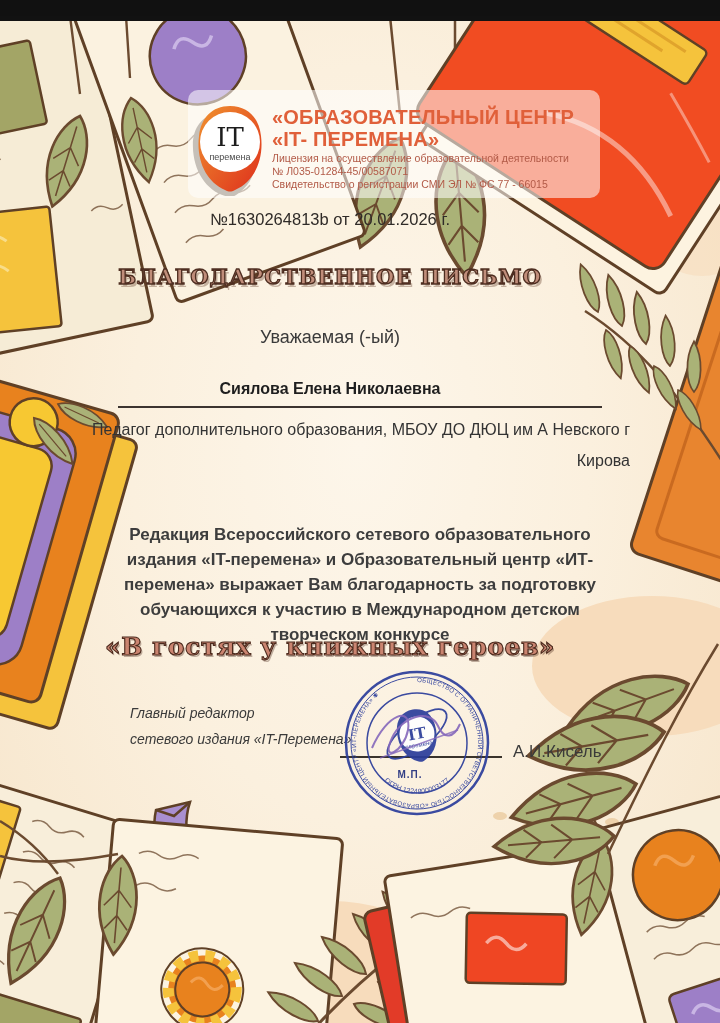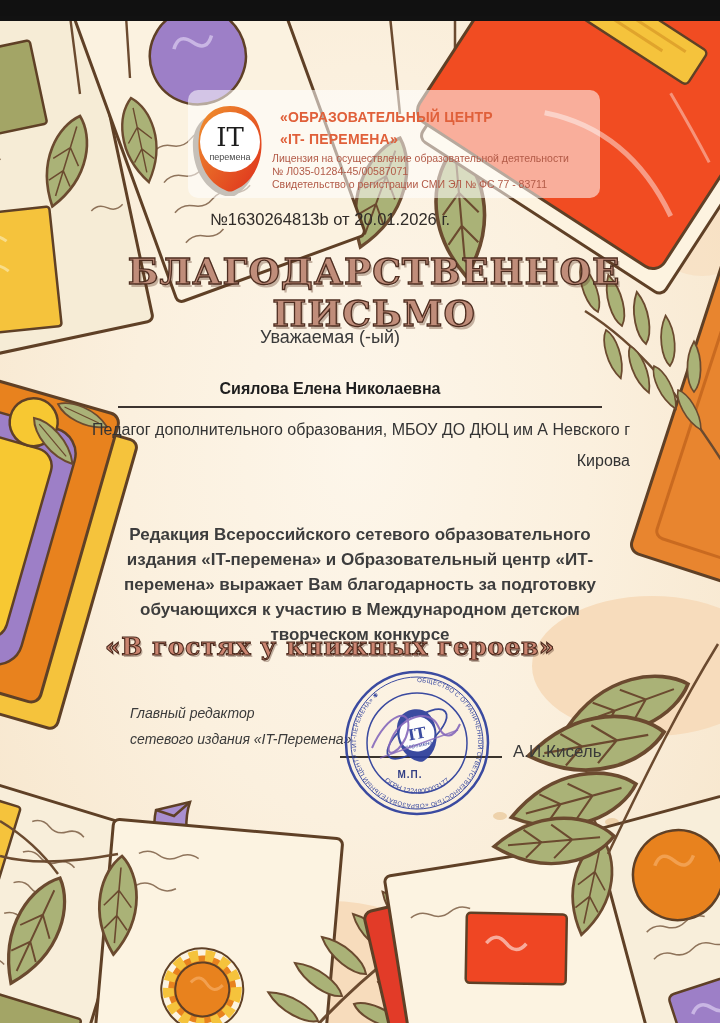--- a/index.html
+++ b/index.html
@@ -9,27 +9,27 @@
     font-family:"Liberation Sans", sans-serif;
   }
   .bar{position:absolute;left:0;width:720px;background:#121212;z-index:9;}
   #bar-top{top:0;height:5px;}
   #bar-bottom{bottom:0;height:3px;}
   #decor{position:absolute;inset:0;z-index:1;}
   .layer{position:absolute;z-index:3;}
   
   #header-panel{left:188px;top:74px;width:412px;height:108px;background:rgba(255,255,255,.55);border-radius:10px;z-index:2;}
   #logo{left:192px;top:80px;width:76px;height:100px;}
-  #org-title{left:280px;top:90px;width:330px;color:#e0603a;font-weight:bold;font-size:14px;line-height:22px;letter-spacing:.2px;}
+  #org-title{left:272px;top:90px;width:330px;color:#e0603a;font-weight:bold;font-size:20px;line-height:22px;letter-spacing:.2px;}
   #license{left:272px;top:136px;width:330px;color:#b25a47;font-size:10.5px;line-height:13px;}
   
   .center{left:0;width:660px;text-align:center;}
   #doc-number{top:194px;font-size:16.5px;color:#2f2b28;}
-  #cert-title{top:234px;font-family:"DejaVu Serif", serif;font-weight:bold;font-size:36px;letter-spacing:1px;
-    color:#c08d7a;-webkit-text-stroke:1.3px #4e2e21;text-shadow:2px 3px 0 rgba(95,55,35,.35);padding-left:44px;}
+  #cert-title{top:248px;font-family:"DejaVu Serif", serif;font-weight:bold;font-size:21px;letter-spacing:1px;
+    color:#c08d7a;-webkit-text-stroke:1.3px #4e2e21;text-shadow:2px 3px 0 rgba(95,55,35,.35);}
   #salutation{top:311px;font-size:18px;color:#3a3a3a;}
   #recipient-name{top:364px;font-size:16px;font-weight:bold;color:#1e1e1e;}
   #name-underline{left:118px;top:390px;width:484px;height:2px;background:#3c3430;}
   #recipient-position{top:398px;left:90px;width:540px;font-size:16px;line-height:31px;color:#333;text-align:right;}
   #body-text{top:506px;left:100px;width:520px;font-size:17px;font-weight:bold;line-height:25px;color:#3d3d3d;text-align:center;}
   #contest-title{top:616px;font-family:"DejaVu Serif", serif;font-weight:bold;font-size:25px;letter-spacing:.5px;
     color:#ca8470;-webkit-text-stroke:1.1px #4c2b1e;text-shadow:1.5px 2px 0 rgba(76,43,30,.35);}
   
   #signature-role{left:130px;top:684px;font-size:14px;line-height:26px;color:#3a3a3a;font-style:italic;}
   #signature-line{left:340px;top:740px;width:162px;height:2px;background:#3a332c;}
@@ -253,21 +253,21 @@
     <text x="38" y="64" text-anchor="middle" font-family="Liberation Sans, sans-serif" font-size="9" fill="#4a4a4a">перемена</text>
   </svg>
 
   <div id="org-title" class="layer">
     <div>«ОБРАЗОВАТЕЛЬНЫЙ ЦЕНТР</div>
     <div>«IT- ПЕРЕМЕНА»</div>
   </div>
   <div id="license" class="layer">
     <div>Лицензия на осуществление образовательной деятельности</div>
     <div>№ Л035-01284-45/00587071</div>
-    <div>Свидетельство о регистрации СМИ ЭЛ № ФС 77 - 83711</div>
+    <div>Свидетельство о регистрации СМИ ЭЛ № ФС 77 - 66015</div>
   </div>
 
   <div id="doc-number" class="layer center">№1630264813b от 20.01.2026 г.</div>
   <div id="cert-title" class="layer center">БЛАГОДАРСТВЕННОЕ ПИСЬМО</div>
   <div id="salutation" class="layer center">Уважаемая (-ый)</div>
   <div id="recipient-name" class="layer center">Сиялова Елена Николаевна</div>
   <div id="name-underline" class="layer"></div>
   <div id="recipient-position" class="layer">Педагог дополнительного образования, МБОУ ДО ДЮЦ им А Невского г Кирова</div>
   <div id="body-text" class="layer">Редакция Всероссийского сетевого образовательного издания «IT-перемена»  и Образовательный центр «ИТ-перемена» выражает Вам благодарность за подготовку обучающихся к участию в Международном детском творческом конкурсе</div>
   <div id="contest-title" class="layer center">«В гостях у книжных героев»</div>

